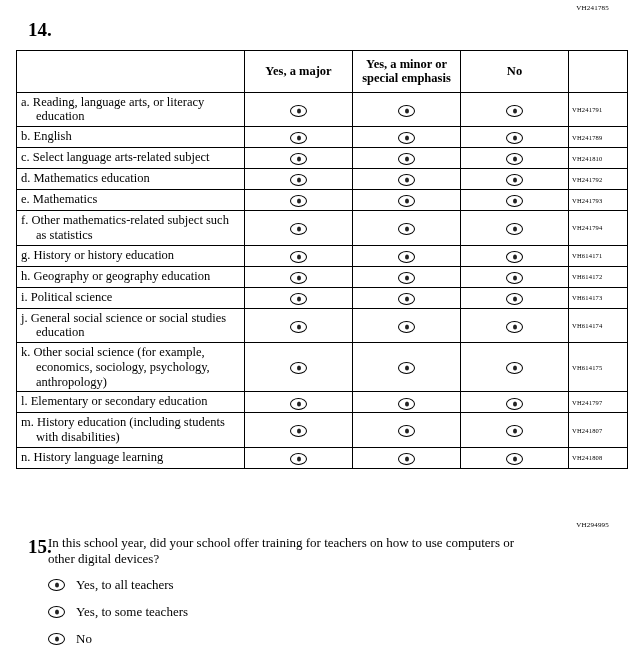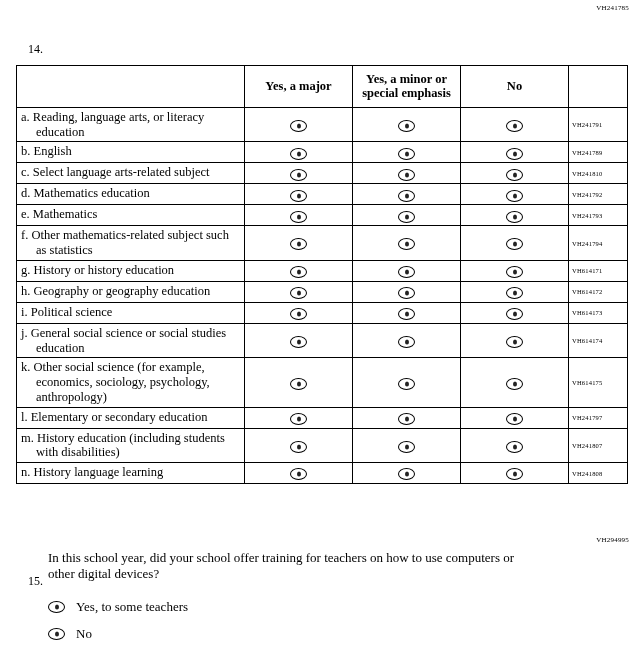--- a/index.html
+++ b/index.html
@@ -1,26 +1,26 @@
 <!DOCTYPE html>
 <html><head>
 <meta charset="utf-8">
 <style>
   html,body{margin:0;padding:0;background:#fff;}
   body{
     width:637px;height:667px;overflow:hidden;
     font-family:"Liberation Serif", serif;
     color:#000;position:relative;
   }
-  .form-code{font-size:7px;letter-spacing:.2px;text-align:right;padding-right:8px;}
+  .form-code{font-size:7px;letter-spacing:.2px;text-align:right;padding-right:28px;}
   .top-code{padding-top:4px;}
   .mid-code{margin-top:52px;}
 
   .question{display:flex;margin:6px 0 8px 28px;}
-  .qnum{font-weight:normal;font-size:12px;width:20px;flex:0 0 20px;line-height:1.25;margin-top:24px;}
+  .qnum{font-weight:bold;font-size:19px;width:20px;flex:0 0 20px;line-height:1.25;}
   .qtext{font-size:13px;line-height:1.25;}
   .q14 .qtext{width:505px;}
   .q15 .qtext{width:475px;}
   .qtext b{font-weight:bold;}
 
   table.q14-table{
     margin-left:16px;border-collapse:collapse;table-layout:fixed;width:611px;
   }
   .q14-table th,.q14-table td{border:1px solid #000;}
   .q14-table th{
@@ -207,20 +207,24 @@
   <div class="form-code mid-code">VH294995</div>
 
   <div class="question q15">
     <span class="qnum">15.</span>
     <div class="qtext">In this school year, did your school offer training for teachers on how to use computers or other digital devices?</div>
   </div>
 
   <div class="options">
       <div class="option">
         <span class="bubble"></span>
+        <span class="option-label">Yes, to all teachers</span>
+      </div>
+      <div class="option">
+        <span class="bubble"></span>
         <span class="option-label">Yes, to some teachers</span>
       </div>
       <div class="option">
         <span class="bubble"></span>
         <span class="option-label">No</span>
       </div>
     </div>
 
 </div>
 

